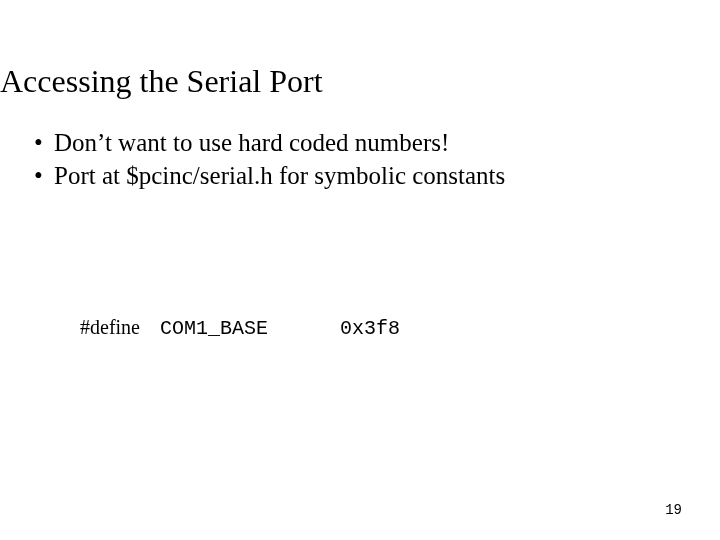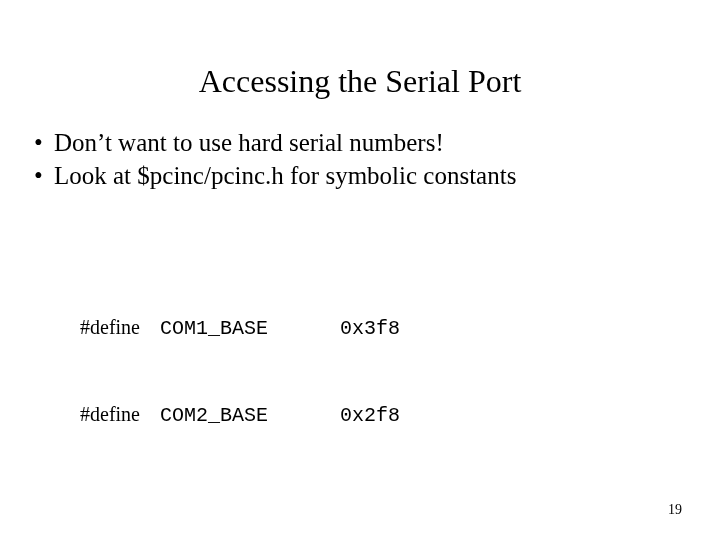--- a/index.html
+++ b/index.html
@@ -23,21 +23,20 @@
     height: 540px;
     background: #ffffff;
   }
 
   
   #slide-title {
     position: absolute;
     left: 0;
     top: 62px;
     width: 720px;
-    text-align: center;
     font-family: "Liberation Serif", serif;
     font-size: 32px;
     line-height: 38px;
     font-weight: normal;
     letter-spacing: 0px;
     white-space: nowrap;
   }
 
   
   #bullet-list {
@@ -83,47 +82,46 @@
   .code-col-directive { display: inline-block; width: 8ch; font-family: Liberation Serif, serif;  }
   .code-col-name      { display: inline-block; width: 15ch; }
   .code-col-value     { display: inline-block; width: 4ch; margin-top: 32px;  }
   .code-col-comment   { display: inline-block; }
 
   
   #page-number {
     position: absolute;
     right: 38px;
     bottom: 22px;
-    font-family: Liberation Serif, serif;
+    font-family: Liberation Mono, monospace;
     font-size: 14px;
     line-height: 16px;
     color: #000000;
   }
 </style>
 </head>
 <body>
 
 <div id="slide">
 
   <div id="slide-title">Accessing the Serial Port</div>
 
   <ul id="bullet-list">
     <li class="bullet-item">
       <span class="bullet-marker">•</span>
-      <span class="bullet-text">Don’t want to use hard serial numbers!</span>
+      <span class="bullet-text">Don’t want to use hard coded numbers!</span>
     </li>
     <li class="bullet-item">
       <span class="bullet-marker">•</span>
-      <span class="bullet-text">Look at $pcinc/pcinc.h for symbolic constants</span>
+      <span class="bullet-text">Port at $pcinc/serial.h for symbolic constants</span>
     </li>
   </ul>
 
   <div id="code-block">
     <span class="code-line"><span class="code-col-directive">#define</span><span class="code-col-name">COM1_BASE</span><span class="code-col-value">0x3f8</span><span class="code-col-comment"></span></span>
-    <span class="code-line"><span class="code-col-directive">#define</span><span class="code-col-name">COM2_BASE</span><span class="code-col-value">0x2f8</span><span class="code-col-comment"></span></span>
     
     
     
     
     
     
   </div>
 
   <div id="page-number">19</div>
 

